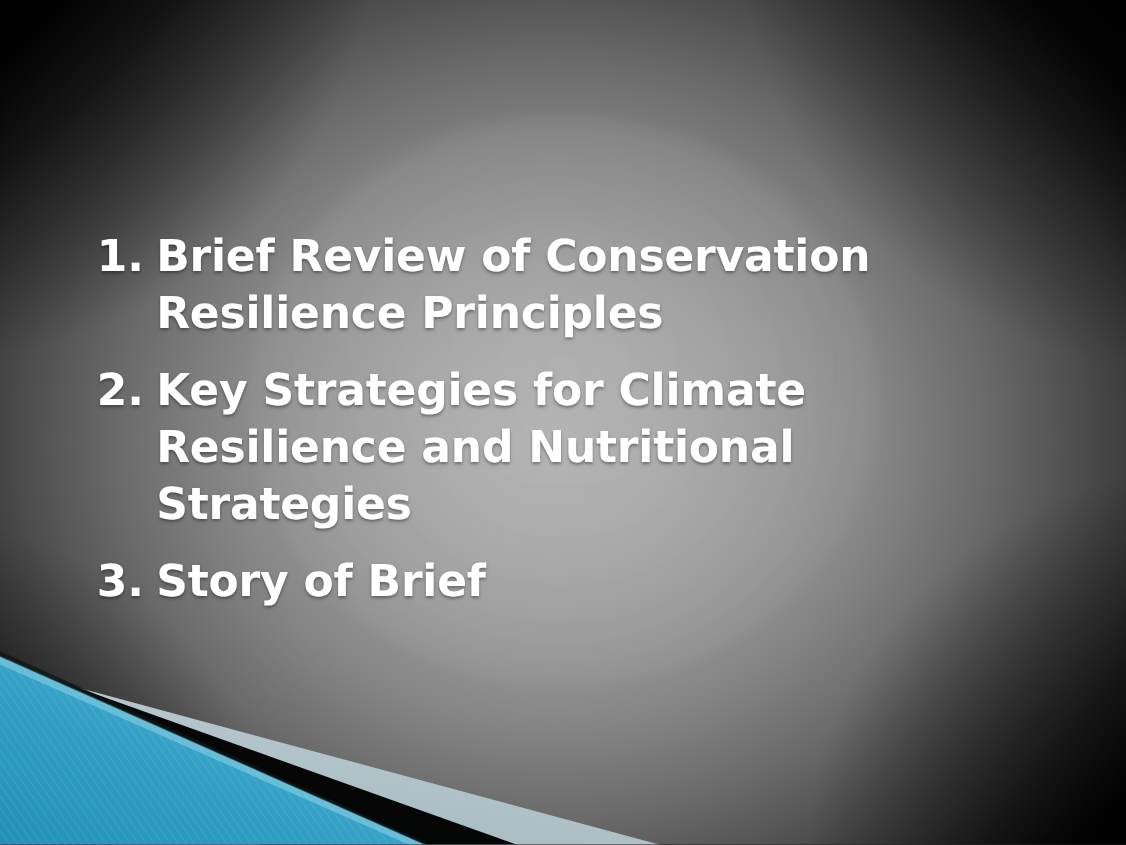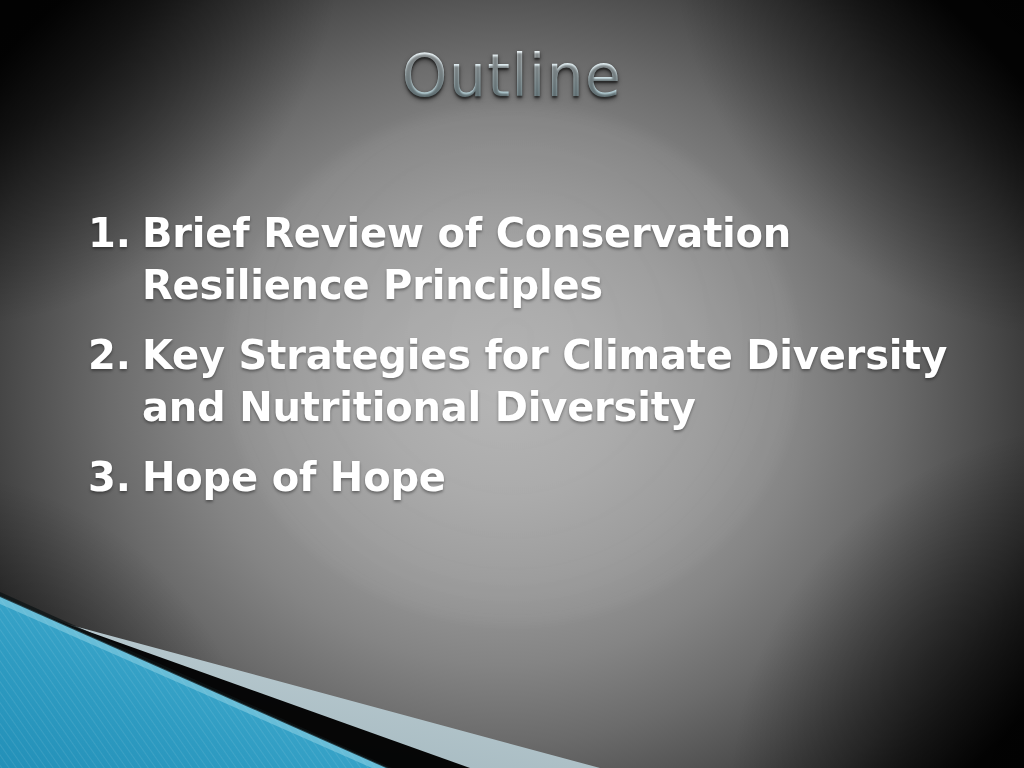--- a/index.html
+++ b/index.html
@@ -153,33 +153,32 @@
 
       <polygon points="0,18 388,190 0,190" fill="url(#cyanGrad)"></polygon>
       <polygon points="0,18 388,190 0,190" fill="url(#hatch)"></polygon>
 
       <polygon points="0,18 388,190 372,190 0,26" fill="#8fd4e6" opacity="0.55"></polygon>
 
       <polygon points="0,14 392,190 386,190 0,19" fill="#0d1416" opacity="0.75"></polygon>
     </svg>
   </div>
 
-  <div id="title">Outline</div>
 
   <div id="body-list">
 
     <div class="item">
       <span class="num">1.</span>
       <span class="txt">Brief Review of Conservation Resilience Principles</span>
     </div>
 
     <div class="item">
       <span class="num">2.</span>
-      <span class="txt">Key Strategies for Climate Diversity and Nutritional Diversity</span>
+      <span class="txt">Key Strategies for Climate Resilience and Nutritional Strategies</span>
     </div>
 
     <div class="item">
       <span class="num">3.</span>
-      <span class="txt">Hope of Hope</span>
+      <span class="txt">Story of Brief</span>
     </div>
 
   </div>
 </div>
 
 </body></html>

